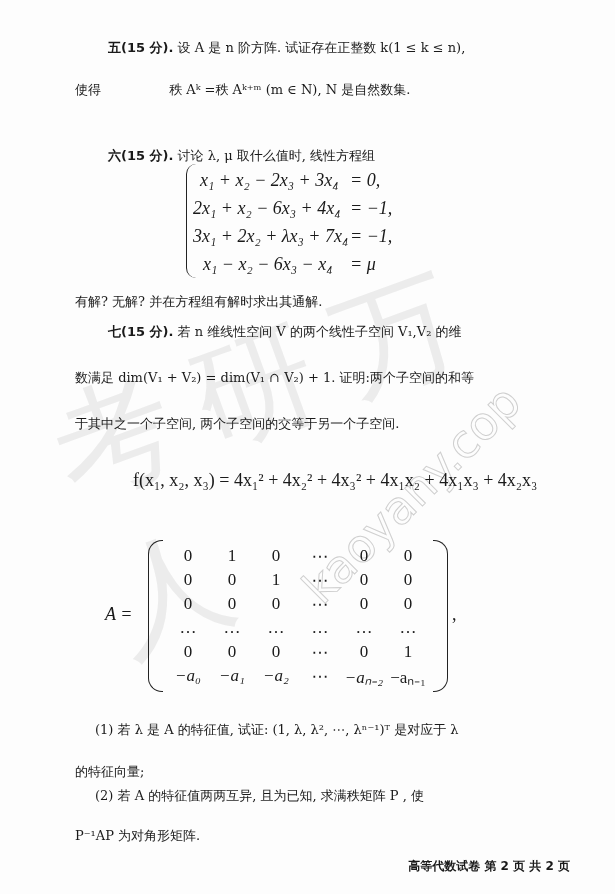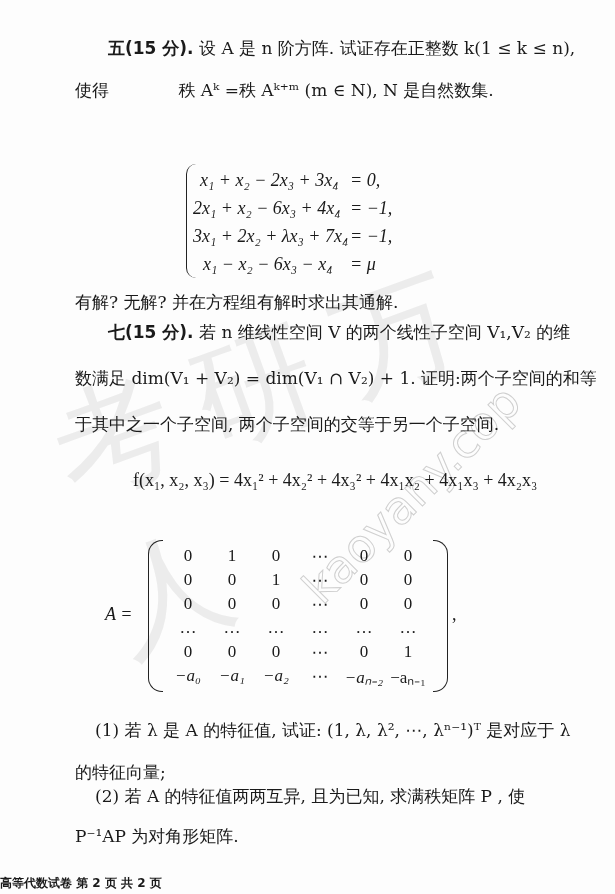--- a/index.html
+++ b/index.html
@@ -2,48 +2,52 @@
 <html><head>
 <meta charset="utf-8">
 <style>
   html, body { margin:0; padding:0; background:#ffffff; }
   body { width:615px; height:894px; position:relative; overflow:hidden;
          font-family:"DejaVu Serif","Liberation Serif",serif; color:#1a1a1a; }
   .page { position:absolute; left:0; top:0; width:615px; height:894px; background:#fdfdfd; }
   .wm { position:absolute; color:#e6e6e6; pointer-events:none; }
   .wm-cal { left:70px; top:280px; font-size:120px; font-family:"DejaVu Serif",serif; transform:rotate(-20deg); letter-spacing:30px; color:#ececec; }
   .wm-url { left:330px; top:560px; font-size:46px; font-family:"DejaVu Sans",sans-serif; transform:rotate(-45deg); color:transparent; -webkit-text-stroke:1px #cfcfcf; transform-origin:left bottom; }
-  .ln { position:absolute; font-size:17px; white-space:nowrap; line-height:20px; }
+  .ln { position:absolute; font-size:13px; white-space:nowrap; line-height:20px; }
   .b { font-weight:bold; font-family:"DejaVu Sans","Liberation Sans",sans-serif; }
   .sys { position:absolute; left:186px; top:164px; width:170px; height:114px; border-left:1.5px solid #222; border-radius:10px 0 0 10px; }
   .eq { position:absolute; font-family:Liberation Serif, serif; font-size:18px; font-style:italic; white-space:nowrap; }
   .mat { position:absolute; left:148px; top:540px; width:300px; height:150px; }
   .mat .br { position:absolute; top:0; width:14px; height:150px; border:1.5px solid #222; }
   .mat .bl { left:0; border-right:none; border-radius:14px 0 0 14px; }
   .mat .brr { right:0; border-left:none; border-radius:0 14px 14px 0; }
   .mat table { position:absolute; left:18px; top:4px; border-collapse:collapse; }
   .mat td { width:44px; height:24px; text-align:center; font-family:"Liberation Serif",serif; font-size:17px; padding:0; }
-  .foot { position:absolute; left:0; width:570px; top:858px; text-align:left; font-size:12px; font-weight:bold; font-family:"DejaVu Sans",sans-serif;margin-top:17px; }
+  .foot { position:absolute; left:0; width:570px; top:858px; text-align:right; font-size:12px; font-weight:bold; font-family:"DejaVu Sans",sans-serif; }
 </style>
 </head>
 <body>
 
 <div class="page">
   <div class="wm wm-cal">考研万人</div>
   <div class="wm wm-url">kaoyany.cop</div>
 
   <div class="ln" style="left:108px;top:38px;">
     <span class="b">五(15 分).</span>
     <span>设 A 是 n 阶方阵. 试证存在正整数 k(1 ≤ k ≤ n),</span>
   </div>
   <div class="ln" style="left:75px;top:80px;">
     <span>使得</span>
     <span style="margin-left:64px">秩 Aᵏ =秩 Aᵏ⁺ᵐ   (m ∈ N), N 是自然数集.</span>
   </div>
 
+  <div class="ln" style="left:108px;top:146px;">
+    <span class="b">六(15 分).</span>
+    <span>讨论 λ, μ 取什么值时, 线性方程组</span>
+  </div>
   <div class="sys"></div>
   <div class="eq" style="left:200px;top:170px;"><span>x₁ + x₂ − 2x₃ + 3x₄</span></div>
   <div class="eq" style="left:350px;top:170px;"><span>= 0,</span></div>
   <div class="eq" style="left:193px;top:198px;"><span>2x₁ + x₂ − 6x₃ + 4x₄</span></div>
   <div class="eq" style="left:350px;top:198px;"><span>= −1,</span></div>
   <div class="eq" style="left:193px;top:226px;"><span>3x₁ + 2x₂ + λx₃ + 7x₄</span></div>
   <div class="eq" style="left:350px;top:226px;"><span>= −1,</span></div>
   <div class="eq" style="left:203px;top:254px;"><span>x₁ − x₂ − 6x₃ − x₄</span></div>
   <div class="eq" style="left:350px;top:254px;"><span>= μ</span></div>
   <div class="ln" style="left:75px;top:292px;">有解? 无解? 并在方程组有解时求出其通解.</div>

